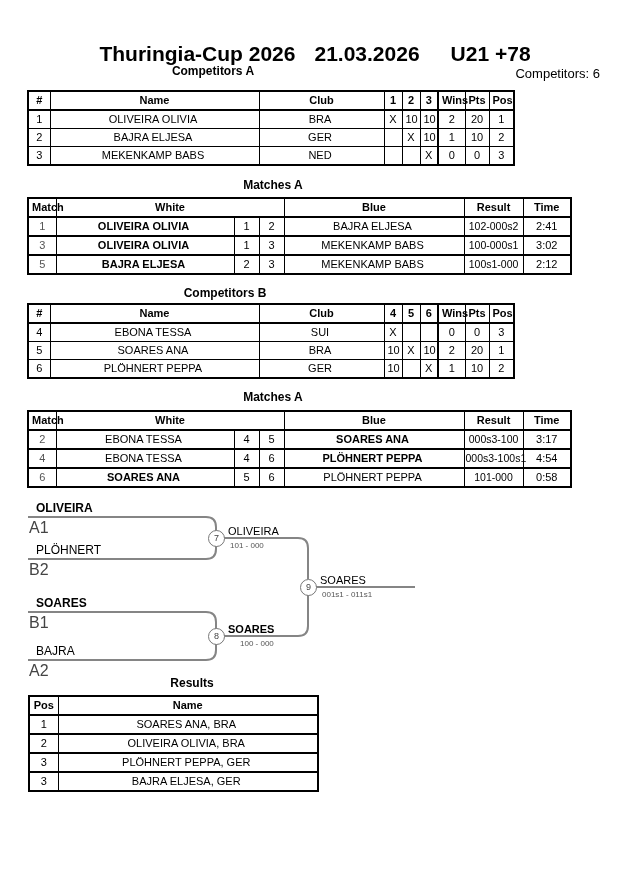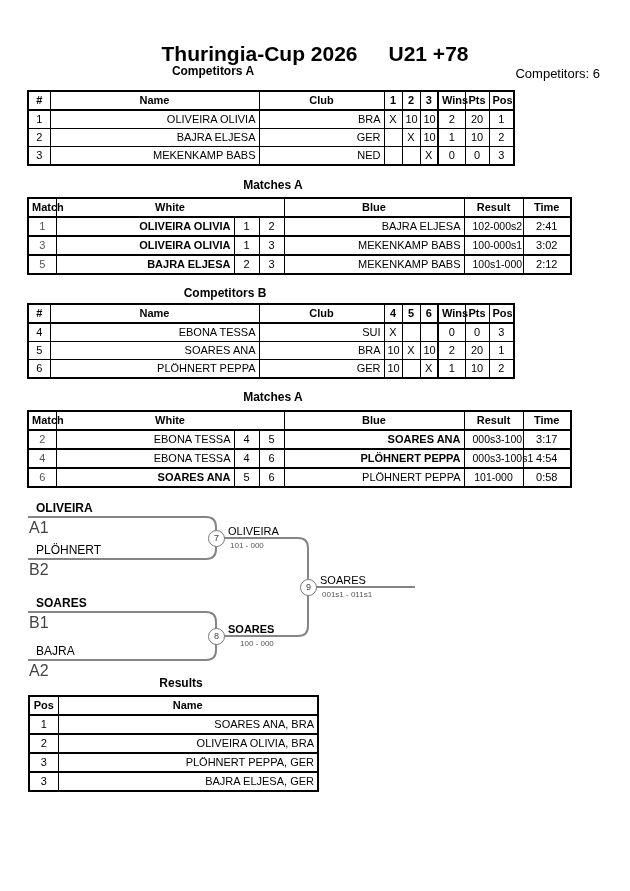--- a/index.html
+++ b/index.html
@@ -7,46 +7,47 @@
         font-family:"Liberation Sans",sans-serif;color:#000;overflow:hidden;border-radius:6px;}
   #main-title{position:absolute;top:42px;left:0;right:0;display:flex;justify-content:center;
               align-items:baseline;gap:19px;font-size:21px;font-weight:bold;white-space:nowrap;}
   #main-title .t4{margin-left:12px;}
   .sec-title{position:absolute;font-size:12px;font-weight:bold;text-align:center;white-space:nowrap;}
   #comp-count{position:absolute;top:66px;right:30px;font-size:13px;}
   table{position:absolute;border-collapse:collapse;table-layout:fixed;background:#fff;}
   th,td{padding:0 3px;font-size:11px;line-height:1;height:17px;white-space:nowrap;overflow:visible;}
   th{font-weight:bold;text-align:center;}
   td{text-align:center;}
-  td.l{text-align:right;padding-left:0;}
+  td.l{text-align:center;padding-left:0;}
   .ctable,.mtable,.rtable{border:2px solid #000;}
   .ctable th,.ctable td{border:1px solid #000;}
   .ctable th{border-bottom:2px solid #000;}
   .ctable .sep{border-left:2px solid #000;}
   .mtable th,.mtable td,.rtable th,.rtable td{border:1px solid #000;border-top:2px solid #000;border-bottom:2px solid #000;}
-  .mtable td.res{font-size:10.5px;padding:0 8px;}
+  .mtable td.res{font-size:10.5px;padding:0 1px;}
   .bold{font-weight:bold;}
   .dim{color:#555;}
   
   #bracket-lines{position:absolute;left:0;top:480px;width:630px;height:230px;}
   .bk-name{position:absolute;font-size:12px;font-weight:bold;white-space:nowrap;}
   .bk-name.reg{font-weight:normal;}
   .bk-seed{position:absolute;font-size:16px;color:#444;}
   .bk-win{position:absolute;font-size:11px;white-space:nowrap;}
   .bk-res{position:absolute;font-size:8px;color:#555;white-space:nowrap;}
   .node{position:absolute;width:15px;height:15px;border:1px solid #777;border-radius:50%;
         background:#fff;font-size:9px;color:#444;text-align:center;line-height:15px;z-index:2;}
 </style>
 </head>
 <body>
 
 <div id="page">
 
   <div id="main-title">
     <span class="t1">Thuringia-Cup 2026</span>
+    <span class="t2">21.03.2026</span>
     <span class="t4">U21 +78</span>
   </div>
   <div id="comp-count">Competitors: 6</div>
 
   <div class="sec-title" style="left:0;top:64px;width:426px;">Competitors A</div>
   <table class="ctable" style="left:27px;top:90px;width:486px;">
     <colgroup>
         <col style="width:22px">
         <col style="width:209px">
         <col style="width:125px">
@@ -296,21 +297,21 @@
   <div class="bk-res" style="left:230px;top:541px;">101 - 000</div>
 
   <div class="node" style="left:208px;top:628px;">8</div>
   <div class="bk-win bold" style="left:228px;top:623px;">SOARES</div>
   <div class="bk-res" style="left:240px;top:639px;">100 - 000</div>
 
   <div class="node" style="left:300px;top:579px;">9</div>
   <div class="bk-win" style="left:320px;top:574px;">SOARES</div>
   <div class="bk-res" style="left:322px;top:590px;">001s1 - 011s1</div>
 
-  <div class="sec-title" style="left:5px;top:676px;width:352px;">Results</div>
+  <div class="sec-title" style="left:16px;top:676px;width:352px;">Results</div>
   <table class="rtable" style="left:28px;top:695px;width:289px;">
     <colgroup>
         <col style="width:29px">
         <col style="width:260px">
       </colgroup>
     <thead>
         <tr>
       <th>Pos</th>
       <th>Name</th>
     </tr>

